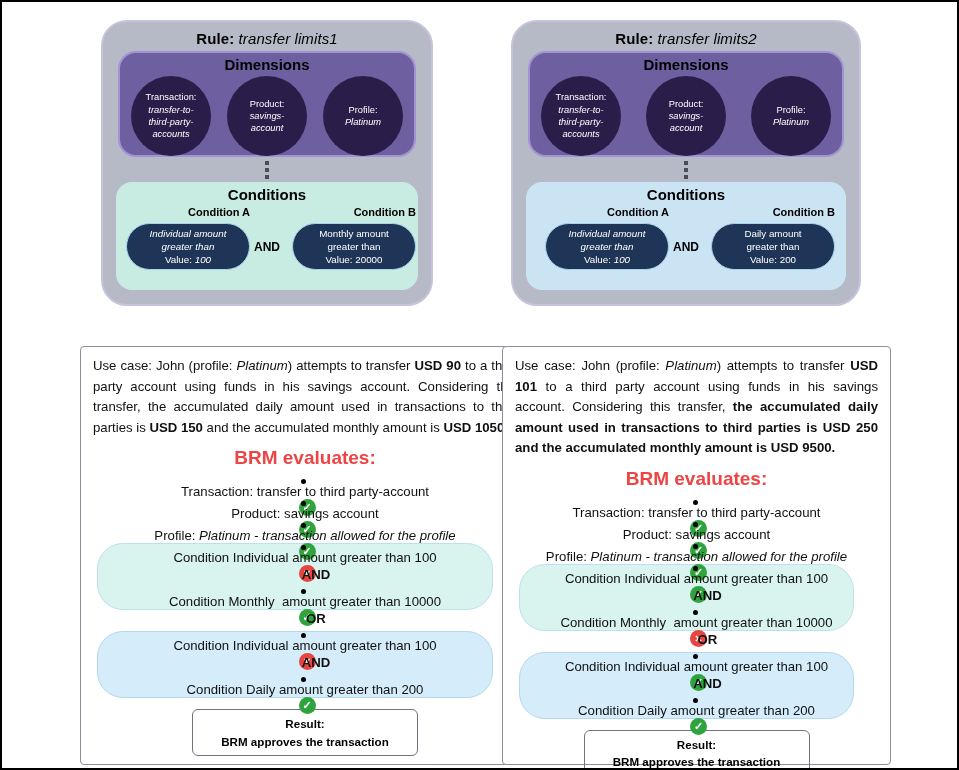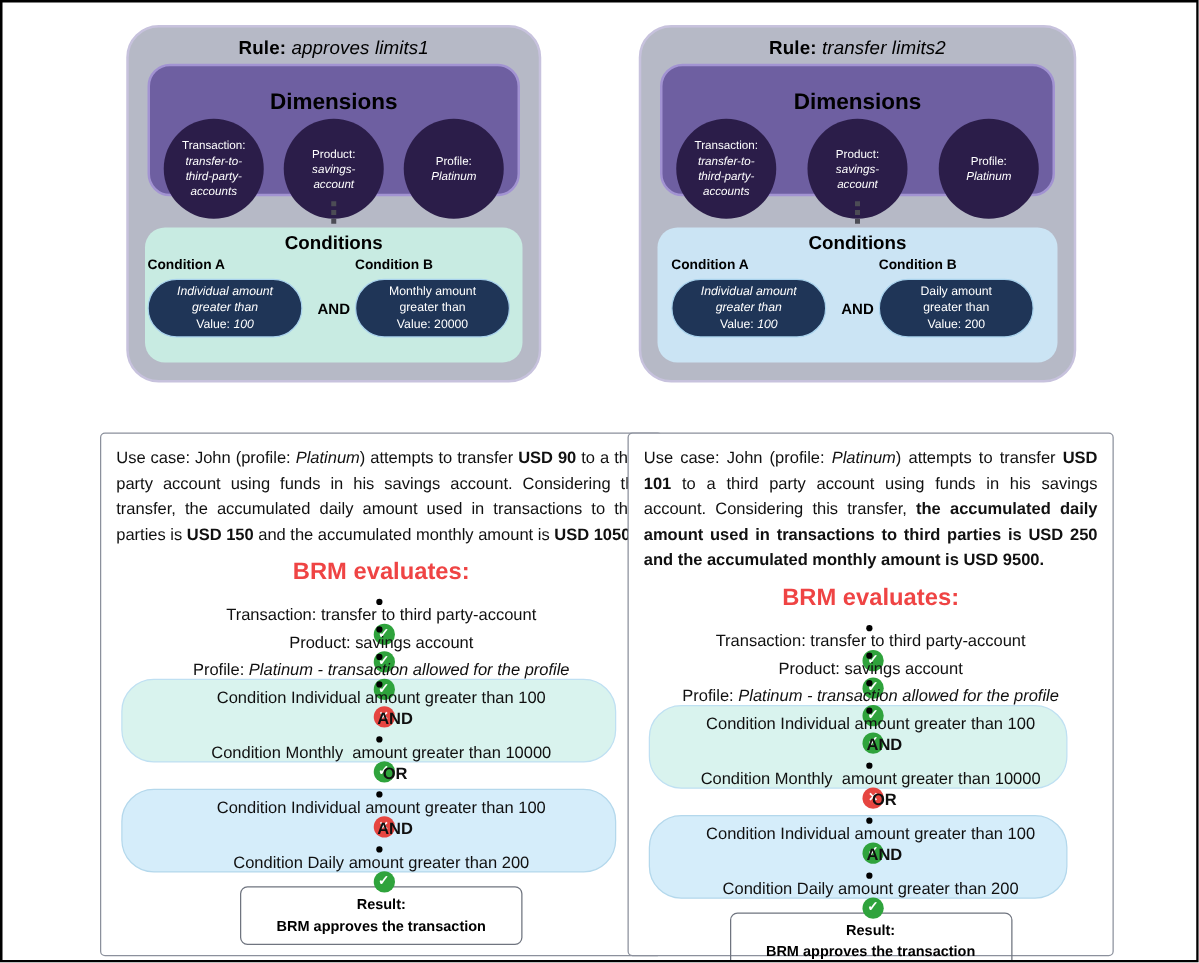--- a/index.html
+++ b/index.html
@@ -18,37 +18,37 @@
   #rule1{left:99px;width:332px;}
   #rule2{left:509px;width:350px;}
   .rule-title{text-align:center;font-size:15px;padding-top:8px;letter-spacing:.1px;}
   .rule-title .bold{font-weight:bold;}
   .it{font-style:italic;}
 
   .dims{
     margin:4px 15px 0;height:106px;box-sizing:border-box;
     background:#6e5fa1;border:2px solid #a293d2;border-radius:18px;
   }
-  .dims-title{text-align:center;font-weight:bold;font-size:18px;padding-top:18px;color:#000;}
+  .dims-title{text-align:center;font-weight:bold;font-size:15px;padding-top:3px;color:#000;}
   .circles{display:flex;justify-content:space-between;padding:3px 11px 0;}
   .circle{
     width:80px;height:80px;border-radius:50%;background:#2b1d49;color:#fff;
     display:flex;flex-direction:column;align-items:center;justify-content:center;
     font-size:9.3px;line-height:1.32;text-align:center;flex:none;
   }
 
   .dots{display:flex;flex-direction:column;align-items:center;justify-content:center;gap:3px;height:25px;flex:none;}
   .dots i{display:block;width:4px;height:4px;background:#4c4c55;}
 
   .cond-panel{margin:0 13px;height:108px;box-sizing:border-box;border-radius:16px;}
   #rule1 .cond-panel{background:#c8ebe2;}
   #rule2 .cond-panel{background:#cbe4f4;}
   .cond-title{text-align:center;font-weight:bold;font-size:15px;padding-top:4px;}
   .cond-row{display:flex;justify-content:center;align-items:flex-start;padding-top:3px;}
-  .cond-col{display:flex;flex-direction:column;align-items:flex-start;width:132px;}
+  .cond-col{display:flex;flex-direction:column;align-items:flex-end;width:132px;}
   .cond-label{font-weight:bold;font-size:11px;margin-bottom:5px;}
   .pill{
     width:124px;height:47px;box-sizing:border-box;flex:none;
     background:#1f3557;border:1.5px solid #a9d2ec;border-radius:24px;color:#fff;
     font-size:9.8px;line-height:1.34;display:flex;flex-direction:column;
     align-items:center;justify-content:center;text-align:center;
   }
   .cond-op{font-weight:bold;font-size:12px;margin-top:34px;padding:0 4px;}
 
   
@@ -92,21 +92,21 @@
   }
 </style>
 </head>
 <body>
 
 <div class="canvas">
 
   <div class="rule-card" id="rule1">
     <div class="rule-title">
       <span class="bold">Rule:</span>
-      <span class="it">approves limits1</span>
+      <span class="it">transfer limits1</span>
     </div>
     <div class="dims">
       <div class="dims-title">Dimensions</div>
       <div class="circles">
         <div class="circle">
           <span>Transaction:</span>
           <span class="it">transfer-to-</span>
           <span class="it">third-party-</span>
           <span class="it">accounts</span>
         </div>

